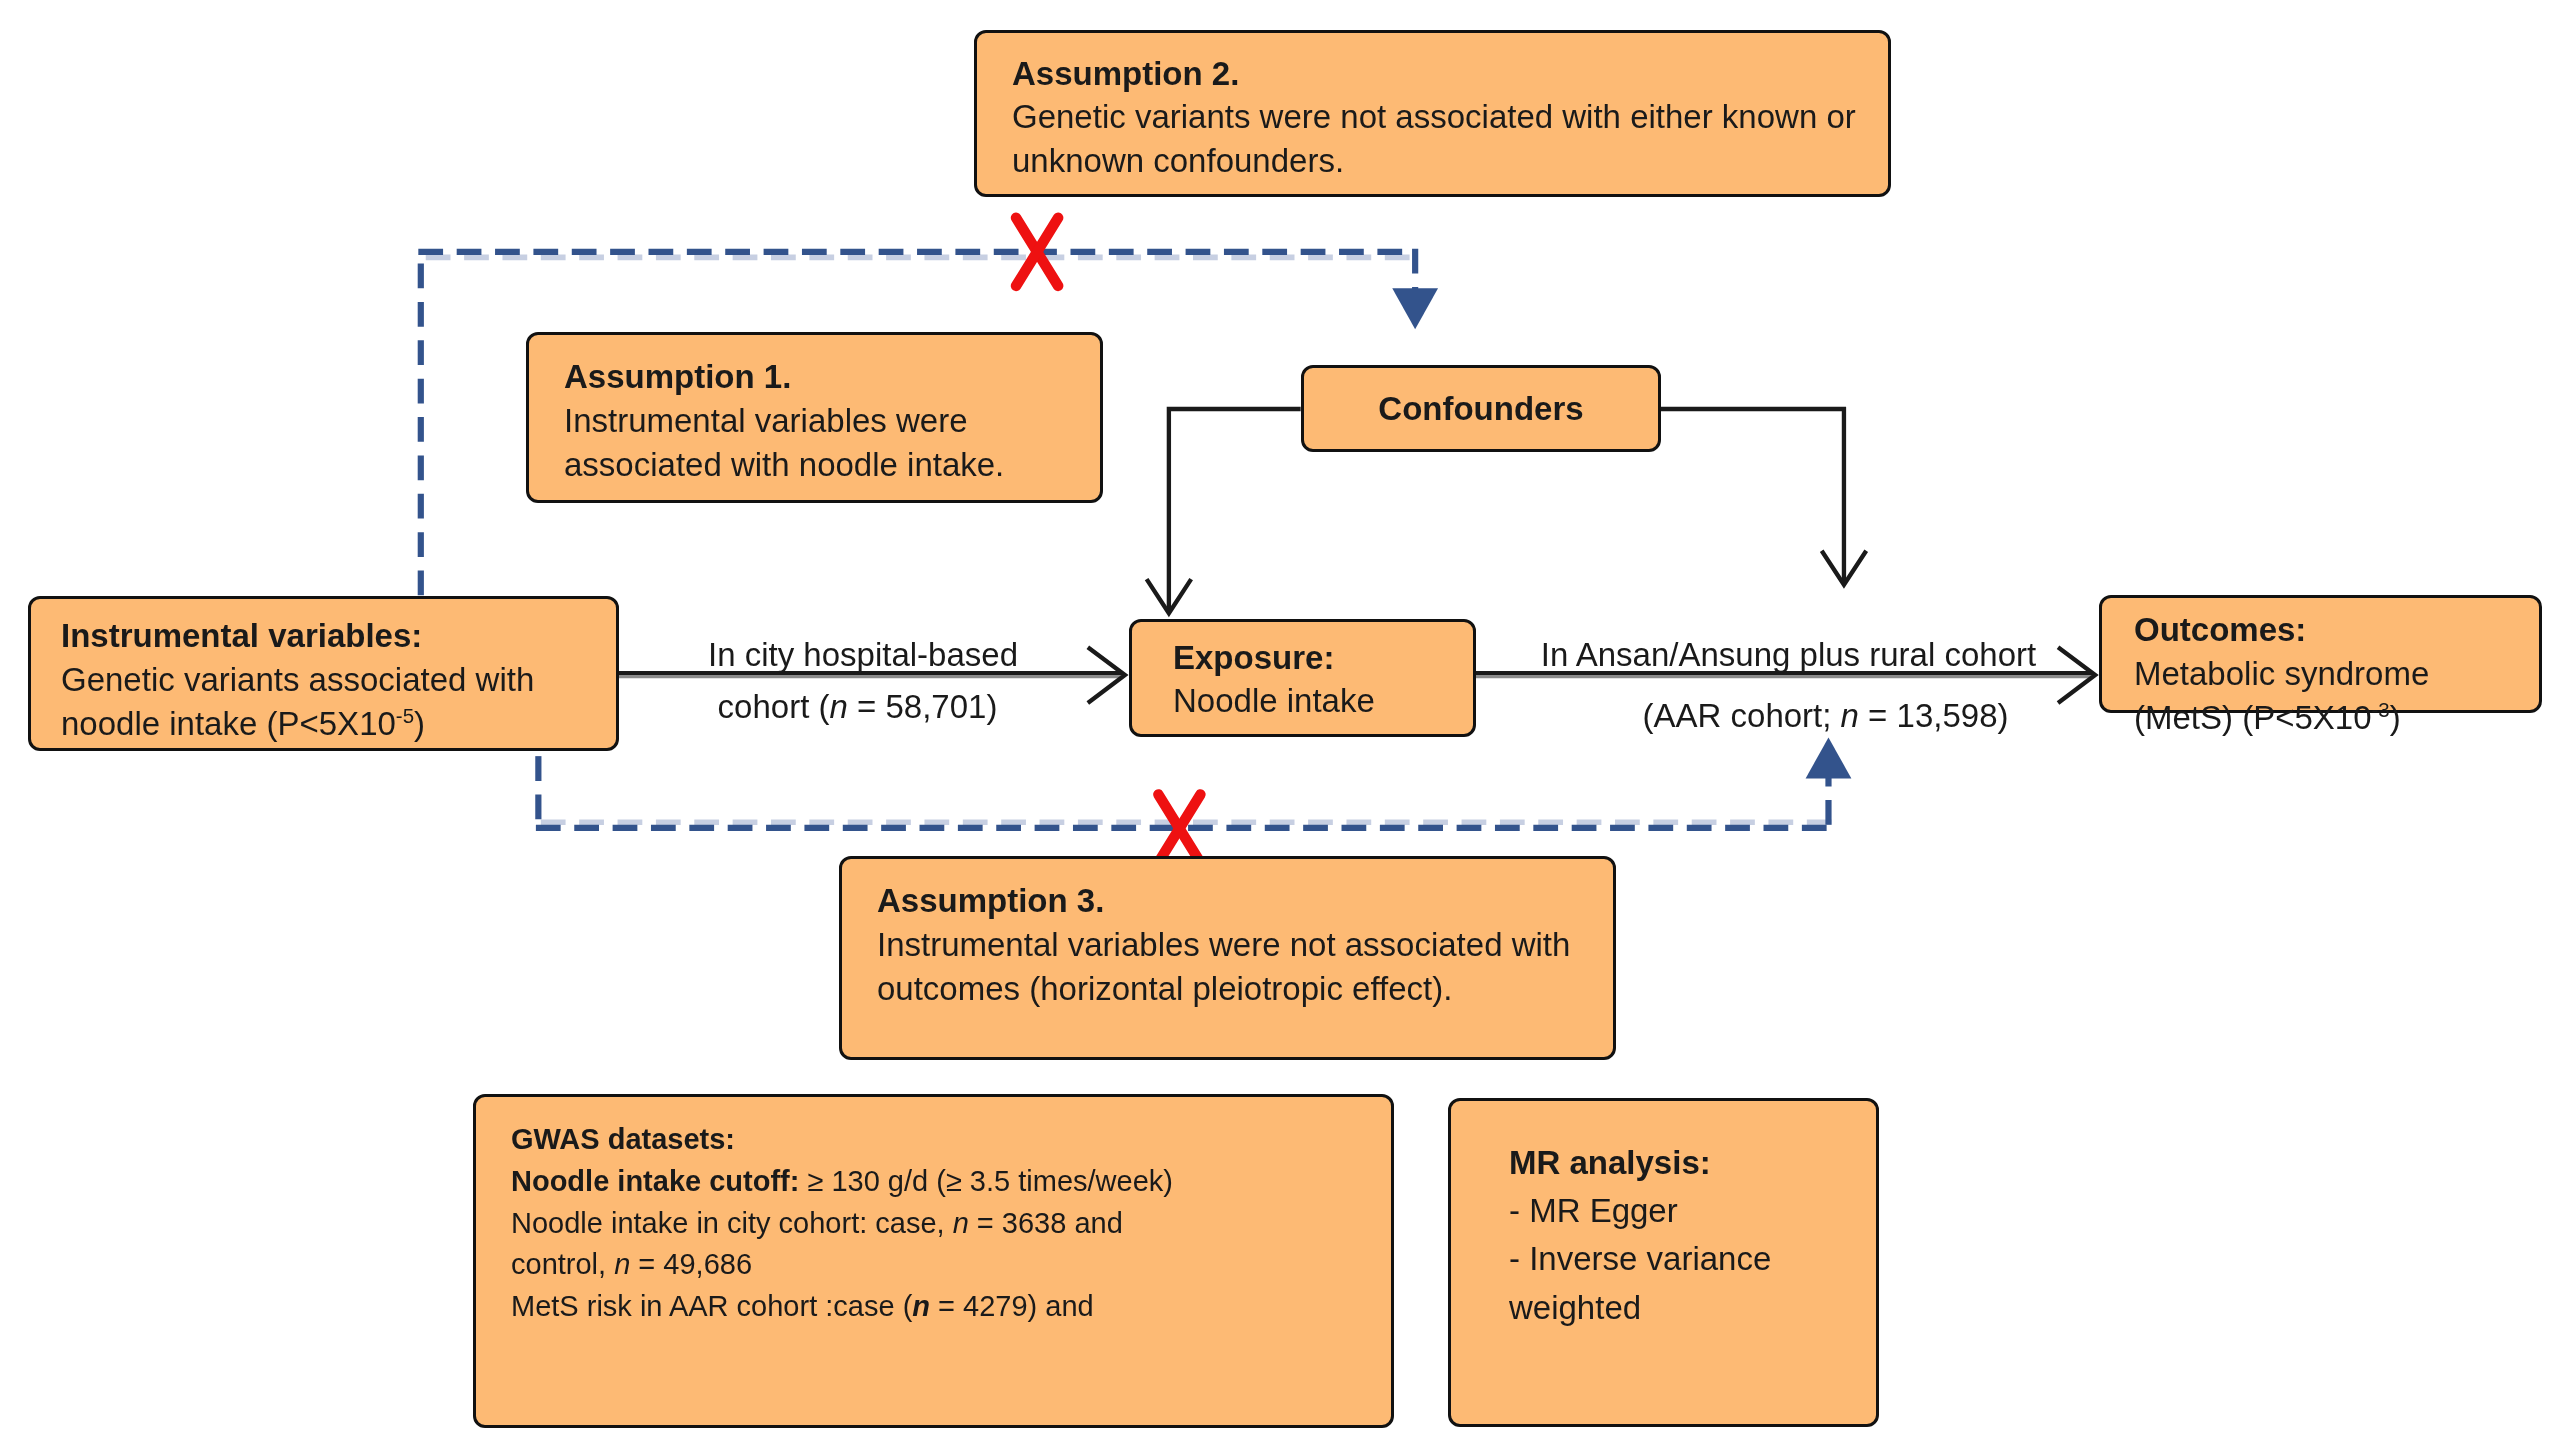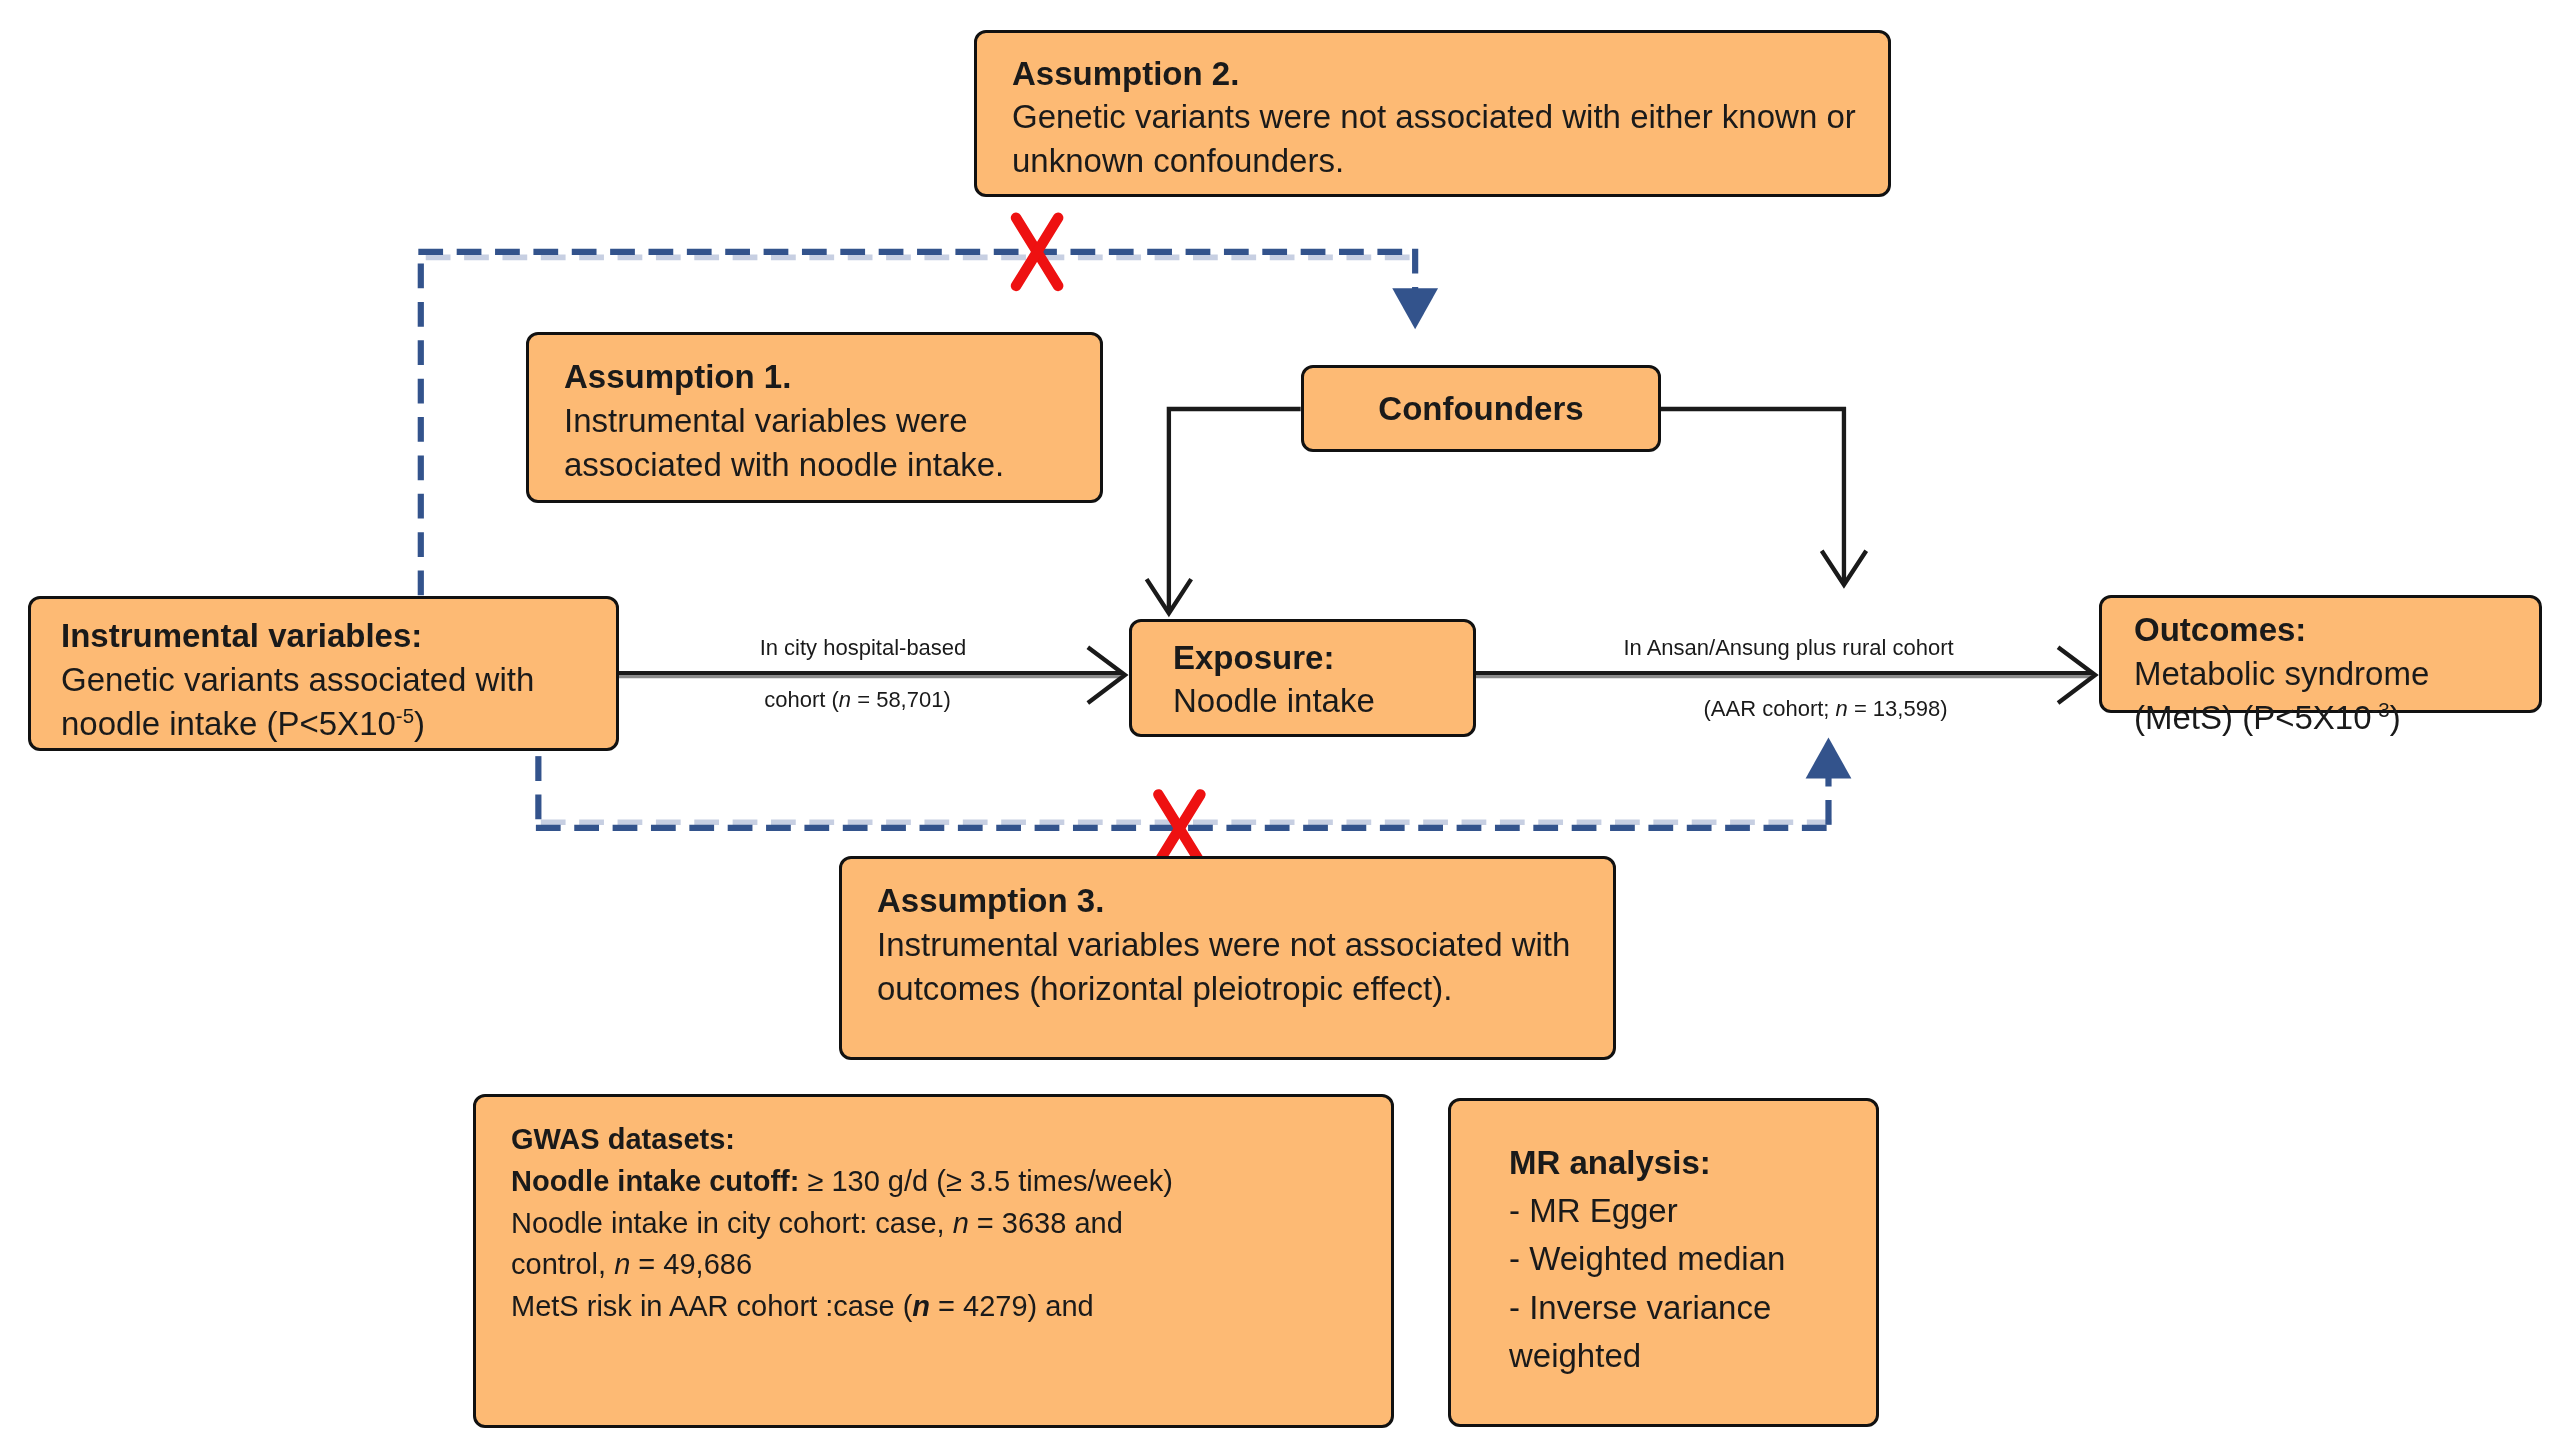--- a/index.html
+++ b/index.html
@@ -7,21 +7,21 @@
        font-family:"Liberation Sans","DejaVu Sans",sans-serif;color:#1a1a1a;}
   #canvas{position:relative;width:2550px;height:1451px;background:#fff;}
   #wires{position:absolute;left:0;top:0;width:2550px;height:1451px;z-index:1;}
   .box{position:absolute;background:#fdba74;border:3.7px solid #111111;
        border-radius:12px;box-sizing:border-box;z-index:2;
        font-size:33px;line-height:1.33;}
   .box .ttl{font-weight:bold;}
   .it{font-style:italic;}
   .bit{font-style:italic;font-weight:bold;}
   sup{font-size:62%;line-height:0;}
-  .lbl{position:absolute;z-index:3;font-size:22px;line-height:1.25;
+  .lbl{position:absolute;z-index:3;font-size:33px;line-height:1.25;
        text-align:center;white-space:nowrap;}
   
   .b-a2 {left:974px;top:30px;  width:917px;height:167px;padding:18.6px 25px 0 35px;}
   .b-a1 {left:526px; top:332px; width:577px; height:171px;padding:20px 18.6px 0 35px;}
   .b-cf {left:1301px;top:365px; width:360px; height:87px;display:flex;
          align-items:center;justify-content:center;font-weight:bold;}
   .b-iv {left:28px;  top:596px; width:591px; height:155px;padding:15px 15px 0 30px;}
   .b-ex {left:1129px;top:619px;width:347px; height:118px;padding:13.6px 10px 0 41px;}
   .b-ou {left:2099px;top:595px; width:443px; height:118px;padding:10px 15px 0 32px;}
   .b-a3 {left:839px;top:856px;width:777px;height:204px;padding:20px 25px 0 35px;}
@@ -123,21 +123,20 @@
     <div class="ttl">GWAS datasets:</div>
     <div><span class="ttl">Noodle intake cutoff:</span><span> ≥ 130 g/d (≥ 3.5 times/week)</span></div>
     <div><span>Noodle intake in city cohort: case, </span><span class="it">n</span><span> = 3638 and</span></div>
     <div><span>control, </span><span class="it">n</span><span> = 49,686</span></div>
     <div><span>MetS risk in AAR cohort :case (</span><span class="bit">n</span><span> = 4279) and</span></div>
   </div>
 
   <div class="box b-mr">
     <div class="ttl">MR analysis:</div>
     <div>- MR Egger</div>
-    <div>- Weighted median</div>
     <div>- Inverse variance weighted</div>
   </div>
 
   <div class="lbl" style="left:628px;top:634px;width:470px;">In city hospital-based</div>
   <div class="lbl" style="left:616px;top:686px;width:483px;"><span>cohort (</span><span class="it">n</span><span> = 58,701)</span></div>
 
   <div class="lbl" style="left:1479px;top:634px;width:619px;">In Ansan/Ansung plus rural cohort</div>
   <div class="lbl" style="left:1547px;top:686px;width:557px;margin-top:9px;"><span>(AAR cohort; </span><span class="it">n</span><span> = 13,598)</span></div>
 
 </div>

